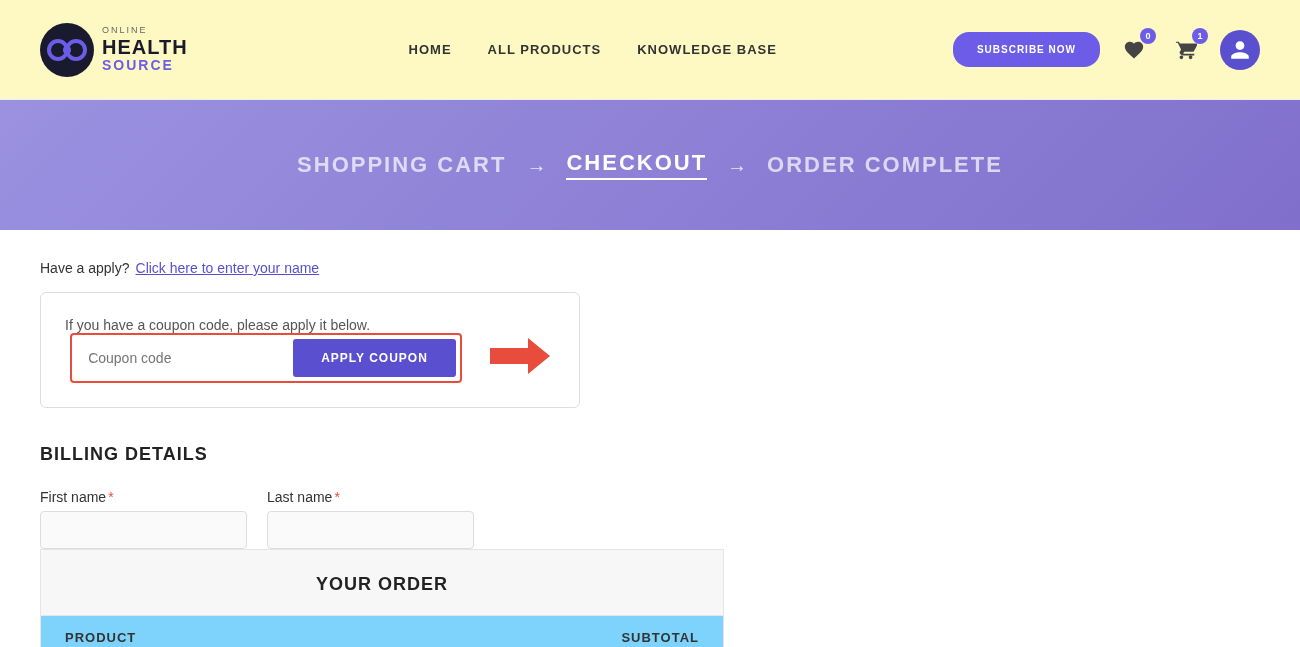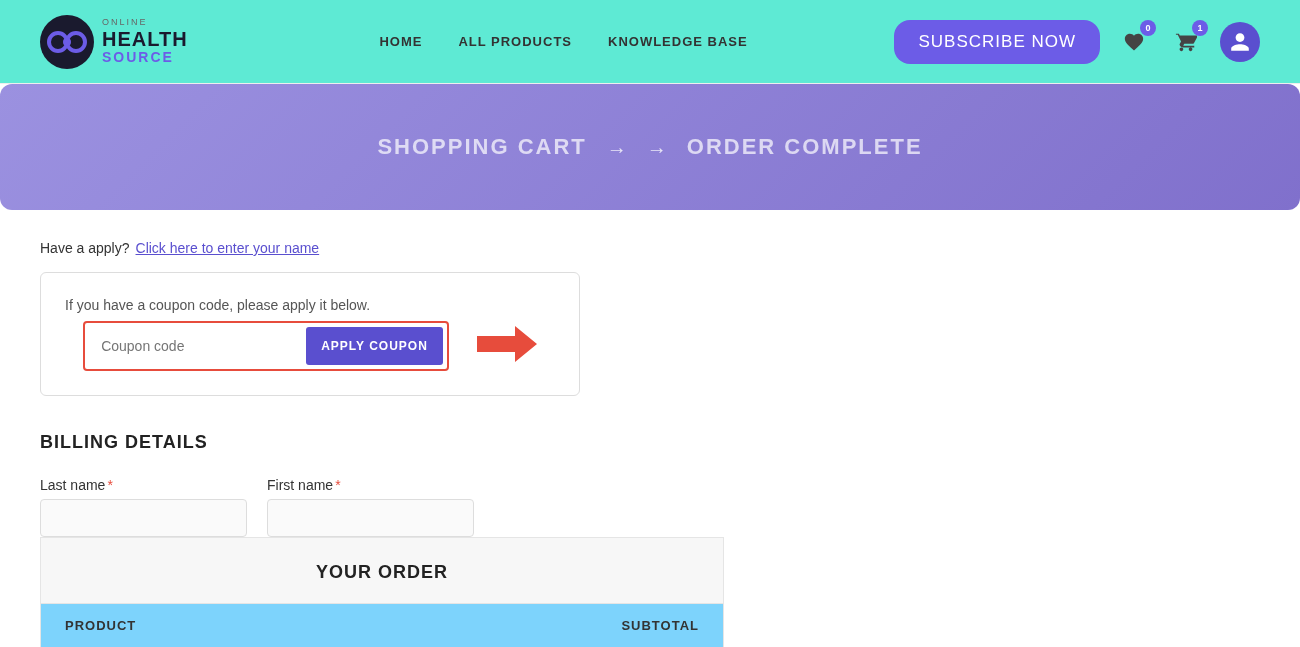--- a/index.html
+++ b/index.html
@@ -4,23 +4,23 @@
   <style>
     * { box-sizing: border-box; margin: 0; padding: 0; }
     body { font-family: Arial, sans-serif; background: #fff; color: #333; }
 
     
     .header {
       display: flex;
       align-items: center;
       justify-content: space-between;
       padding: 12px 40px;
-      background: #5eead4;
+      background: #fef9c3;
       border-bottom: 1px solid #eee;
-      height: 84px;
+      height: 100px;
     }
     .logo-area {
       display: flex;
       align-items: center;
       gap: 8px;
     }
     .logo-icon {
       width: 54px;
       height: 54px;
     }
@@ -66,22 +66,22 @@
     .header-right {
       display: flex;
       align-items: center;
       gap: 16px;
     }
     .subscribe-btn {
       background: #6c5ce7;
       color: #fff;
       border: none;
       padding: 12px 24px;
-      font-size: 17px;
-      font-weight: 400;
+      font-size: 10px;
+      font-weight: 700;
       letter-spacing: 1px;
       text-transform: uppercase;
       cursor: pointer;
       border-radius: 16px;
     }
     .icon-btn {
       position: relative;
       cursor: pointer;
       width: 36px;
       height: 36px;
@@ -127,21 +127,20 @@
 
     
     .breadcrumb-banner {
       background: #8c84d8;
       background: linear-gradient(135deg, #9b91e0 0%, #8070cc 100%);
       padding: 50px 40px;
       display: flex;
       align-items: center;
       justify-content: center;
       gap: 20px;
-      border-radius: 12px;
     }
     .breadcrumb-item {
       font-size: 22px;
       font-weight: 700;
       letter-spacing: 2px;
       text-transform: uppercase;
       color: rgba(255,255,255,0.7);
       cursor: pointer;
     }
     .breadcrumb-item.active {
@@ -179,21 +178,21 @@
     .coupon-box {
       border: 1px solid #ddd;
       border-radius: 6px;
       padding: 24px;
       max-width: 540px;
       margin-bottom: 36px;
     }
     .coupon-instruction {
       font-size: 14px;
       color: #555;
-      margin-bottom: 8px;
+      margin-bottom: 0;
     }
     .coupon-row {
       display: flex;
       align-items: center;
       gap: 12px;
       border: 2px solid #e74c3c;
       border-radius: 4px;
       padding: 4px;
     }
     .coupon-input {
@@ -202,21 +201,21 @@
       outline: none;
       padding: 10px 12px;
       font-size: 14px;
       color: #999;
       background: transparent;
     }
     .apply-btn {
       background: #5a4fcf;
       color: #fff;
       border: none;
-      padding: 12px 15px;
+      padding: 12px 28px;
       font-size: 12px;
       font-weight: 700;
       letter-spacing: 1px;
       text-transform: uppercase;
       cursor: pointer;
       border-radius: 3px;
       white-space: nowrap;
     }
 
     
@@ -351,20 +350,21 @@
       <svg viewBox="0 0 24 24">
         <path d="M12 12c2.7 0 4.8-2.1 4.8-4.8S14.7 2.4 12 2.4 7.2 4.5 7.2 7.2 9.3 12 12 12zm0 2.4c-3.2 0-9.6 1.6-9.6 4.8v2.4h19.2v-2.4c0-3.2-6.4-4.8-9.6-4.8z"></path>
       </svg>
     </div>
   </div>
 </header>
 
 <div class="breadcrumb-banner">
   <span class="breadcrumb-item">SHOPPING CART</span>
   <span class="breadcrumb-arrow">→</span>
+  <span class="breadcrumb-item active">CHECKOUT</span>
   <span class="breadcrumb-arrow">→</span>
   <span class="breadcrumb-item">ORDER COMPLETE</span>
 </div>
 
 <div class="main-content">
 
   <div class="coupon-notice">
     <span>Have a apply?</span>
     <a class="coupon-link">Click here to enter your name</a>
   </div>
@@ -385,27 +385,27 @@
     </div>
   </div>
 
   <div class="bottom-section">
 
     <div class="billing-section">
       <h2 class="billing-title">BILLING DETAILS</h2>
       <div class="form-row">
         <div class="form-group">
           <label class="form-label">
-            <span>Last name</span><span class="required">*</span>
+            <span>First name</span><span class="required">*</span>
           </label>
           <input type="text" class="form-input" style="">
         </div>
         <div class="form-group">
           <label class="form-label">
-            <span>First name</span><span class="required">*</span>
+            <span>Last name</span><span class="required">*</span>
           </label>
           <input type="text" class="form-input" style="">
         </div>
       </div>
     </div>
 
     <div class="order-section">
       <div class="order-title">YOUR ORDER</div>
       <div class="order-header-row">
         <span class="order-col-label">PRODUCT</span>

